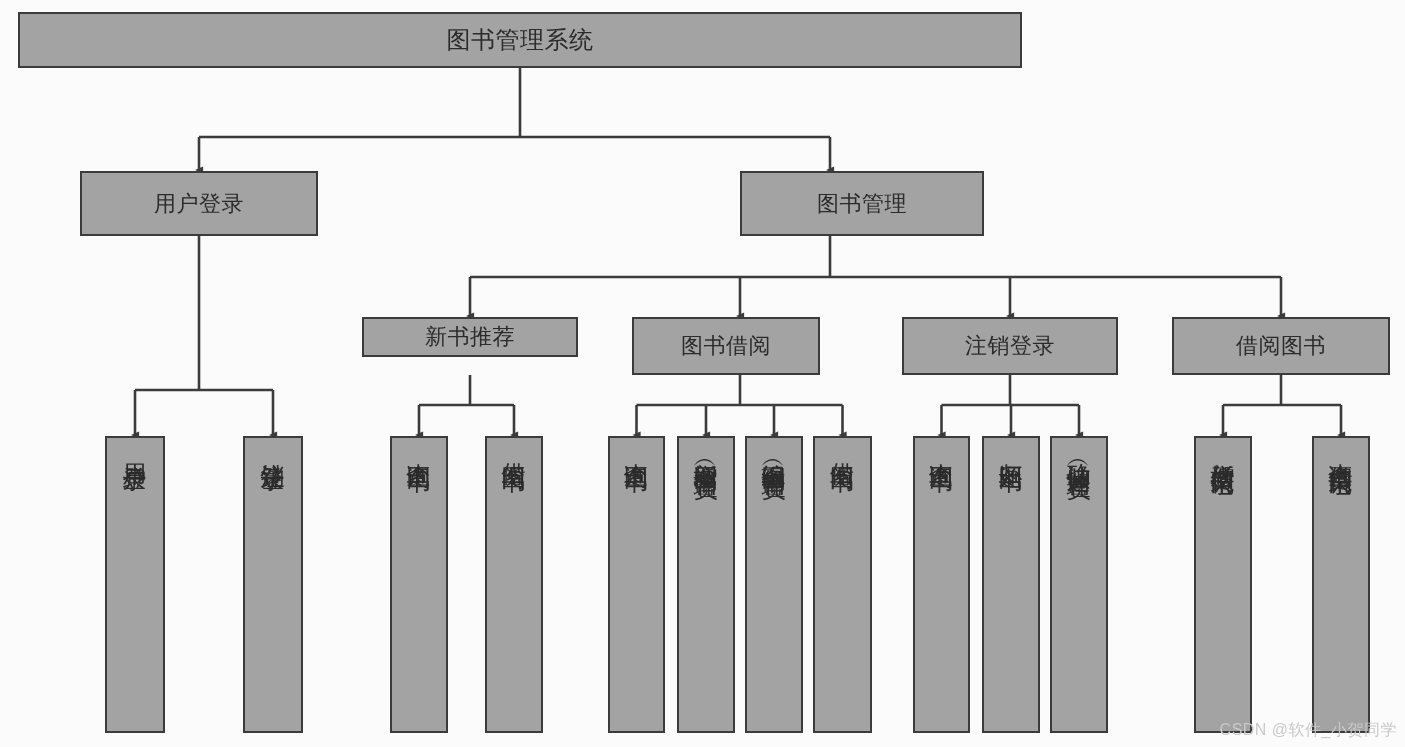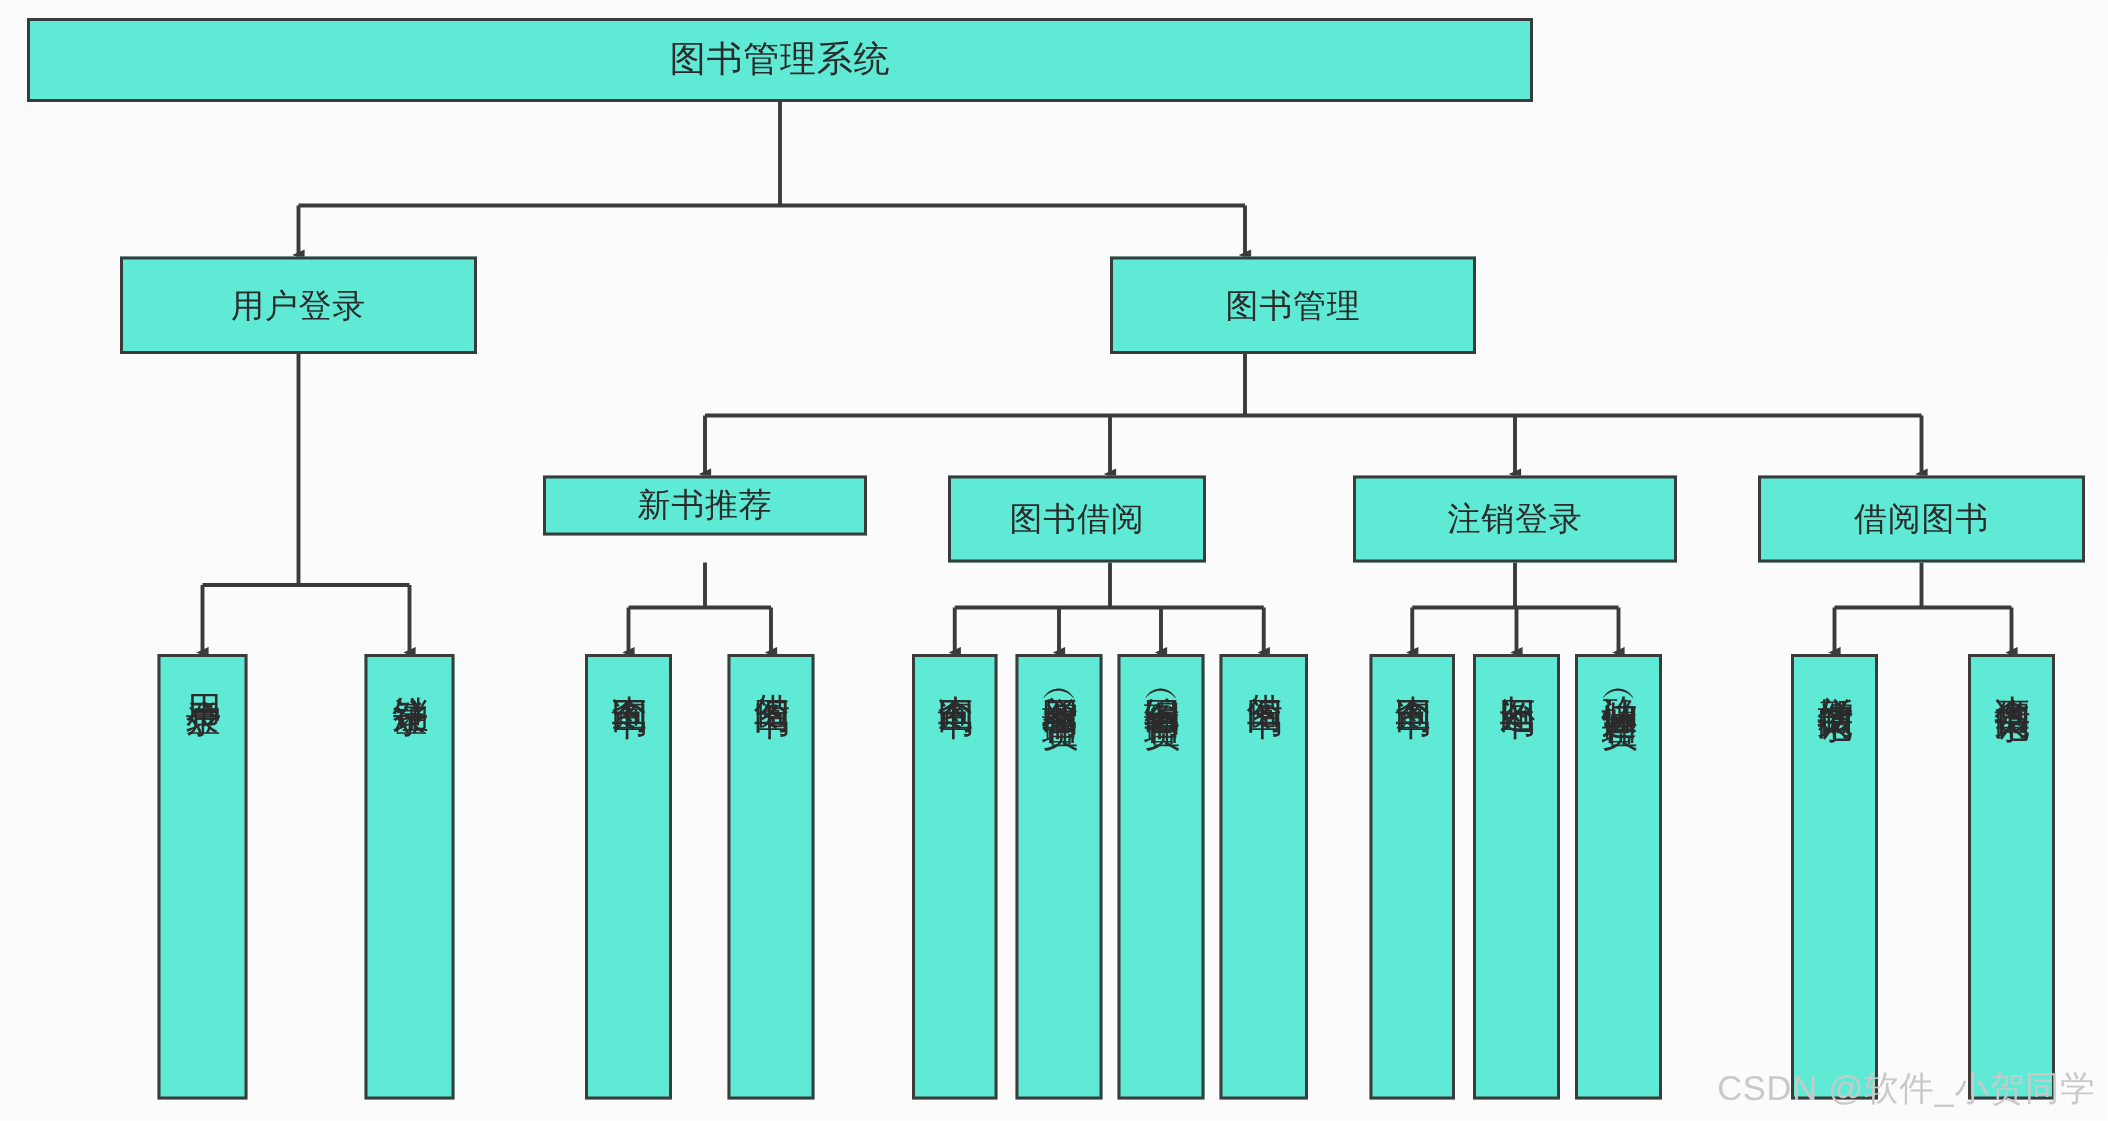--- a/index.html
+++ b/index.html
@@ -22,21 +22,21 @@
     position: absolute;
     left: 0;
     top: 0;
     width: 1405px;
     height: 747px;
   }
   .node-box {
     position: absolute;
     box-sizing: border-box;
     border: 2.5px solid #3b3b3b;
-    background: #5eead4;
+    background: #a3a3a3;
     display: flex;
     align-items: center;
     justify-content: center;
     overflow: hidden;
   }
   .node-label {
     color: #2b2b2b;
     font-family: "Liberation Sans", "DejaVu Sans", sans-serif;
     text-align: center;
     line-height: 1.18;
@@ -59,21 +59,21 @@
     text-orientation: upright;
     font-size: 24px;
     line-height: 1.05;
     letter-spacing: 2px;
     white-space: nowrap;
   }
   .watermark {
     position: absolute;
     right: 8px;
     bottom: 6px;
-    font-size: 23px;
+    font-size: 16px;
     color: #c9c9c9;
     font-family: "Liberation Sans", "DejaVu Sans", sans-serif;
     letter-spacing: 0.5px;
     user-select: none;
     white-space: nowrap;
   }
 </style>
 </head>
 <body>
 
@@ -128,21 +128,21 @@
       </div>
       <div class="node-box horizontal" style="left: 80px; top: 171px; width: 238px; height: 65px;">
         <span class="node-label">用户登录</span>
       </div>
       <div class="node-box horizontal" style="left: 740px; top: 171px; width: 244px; height: 65px;">
         <span class="node-label">图书管理</span>
       </div>
       <div class="node-box horizontal" style="left: 362px; top: 317px; width: 216px; height: 40px;">
         <span class="node-label">新书推荐</span>
       </div>
-      <div class="node-box horizontal" style="left: 632px; top: 317px; width: 172px; height: 58px;">
+      <div class="node-box horizontal" style="left: 632px; top: 317px; width: 188px; height: 58px;">
         <span class="node-label">图书借阅</span>
       </div>
       <div class="node-box horizontal" style="left: 902px; top: 317px; width: 216px; height: 58px;">
         <span class="node-label">注销登录</span>
       </div>
       <div class="node-box horizontal" style="left: 1172px; top: 317px; width: 218px; height: 58px;">
         <span class="node-label">借阅图书</span>
       </div>
       <div class="node-box vertical" style="left: 105px; top: 436px; width: 60px; height: 297px;">
         <span class="node-label">用户登录</span>

